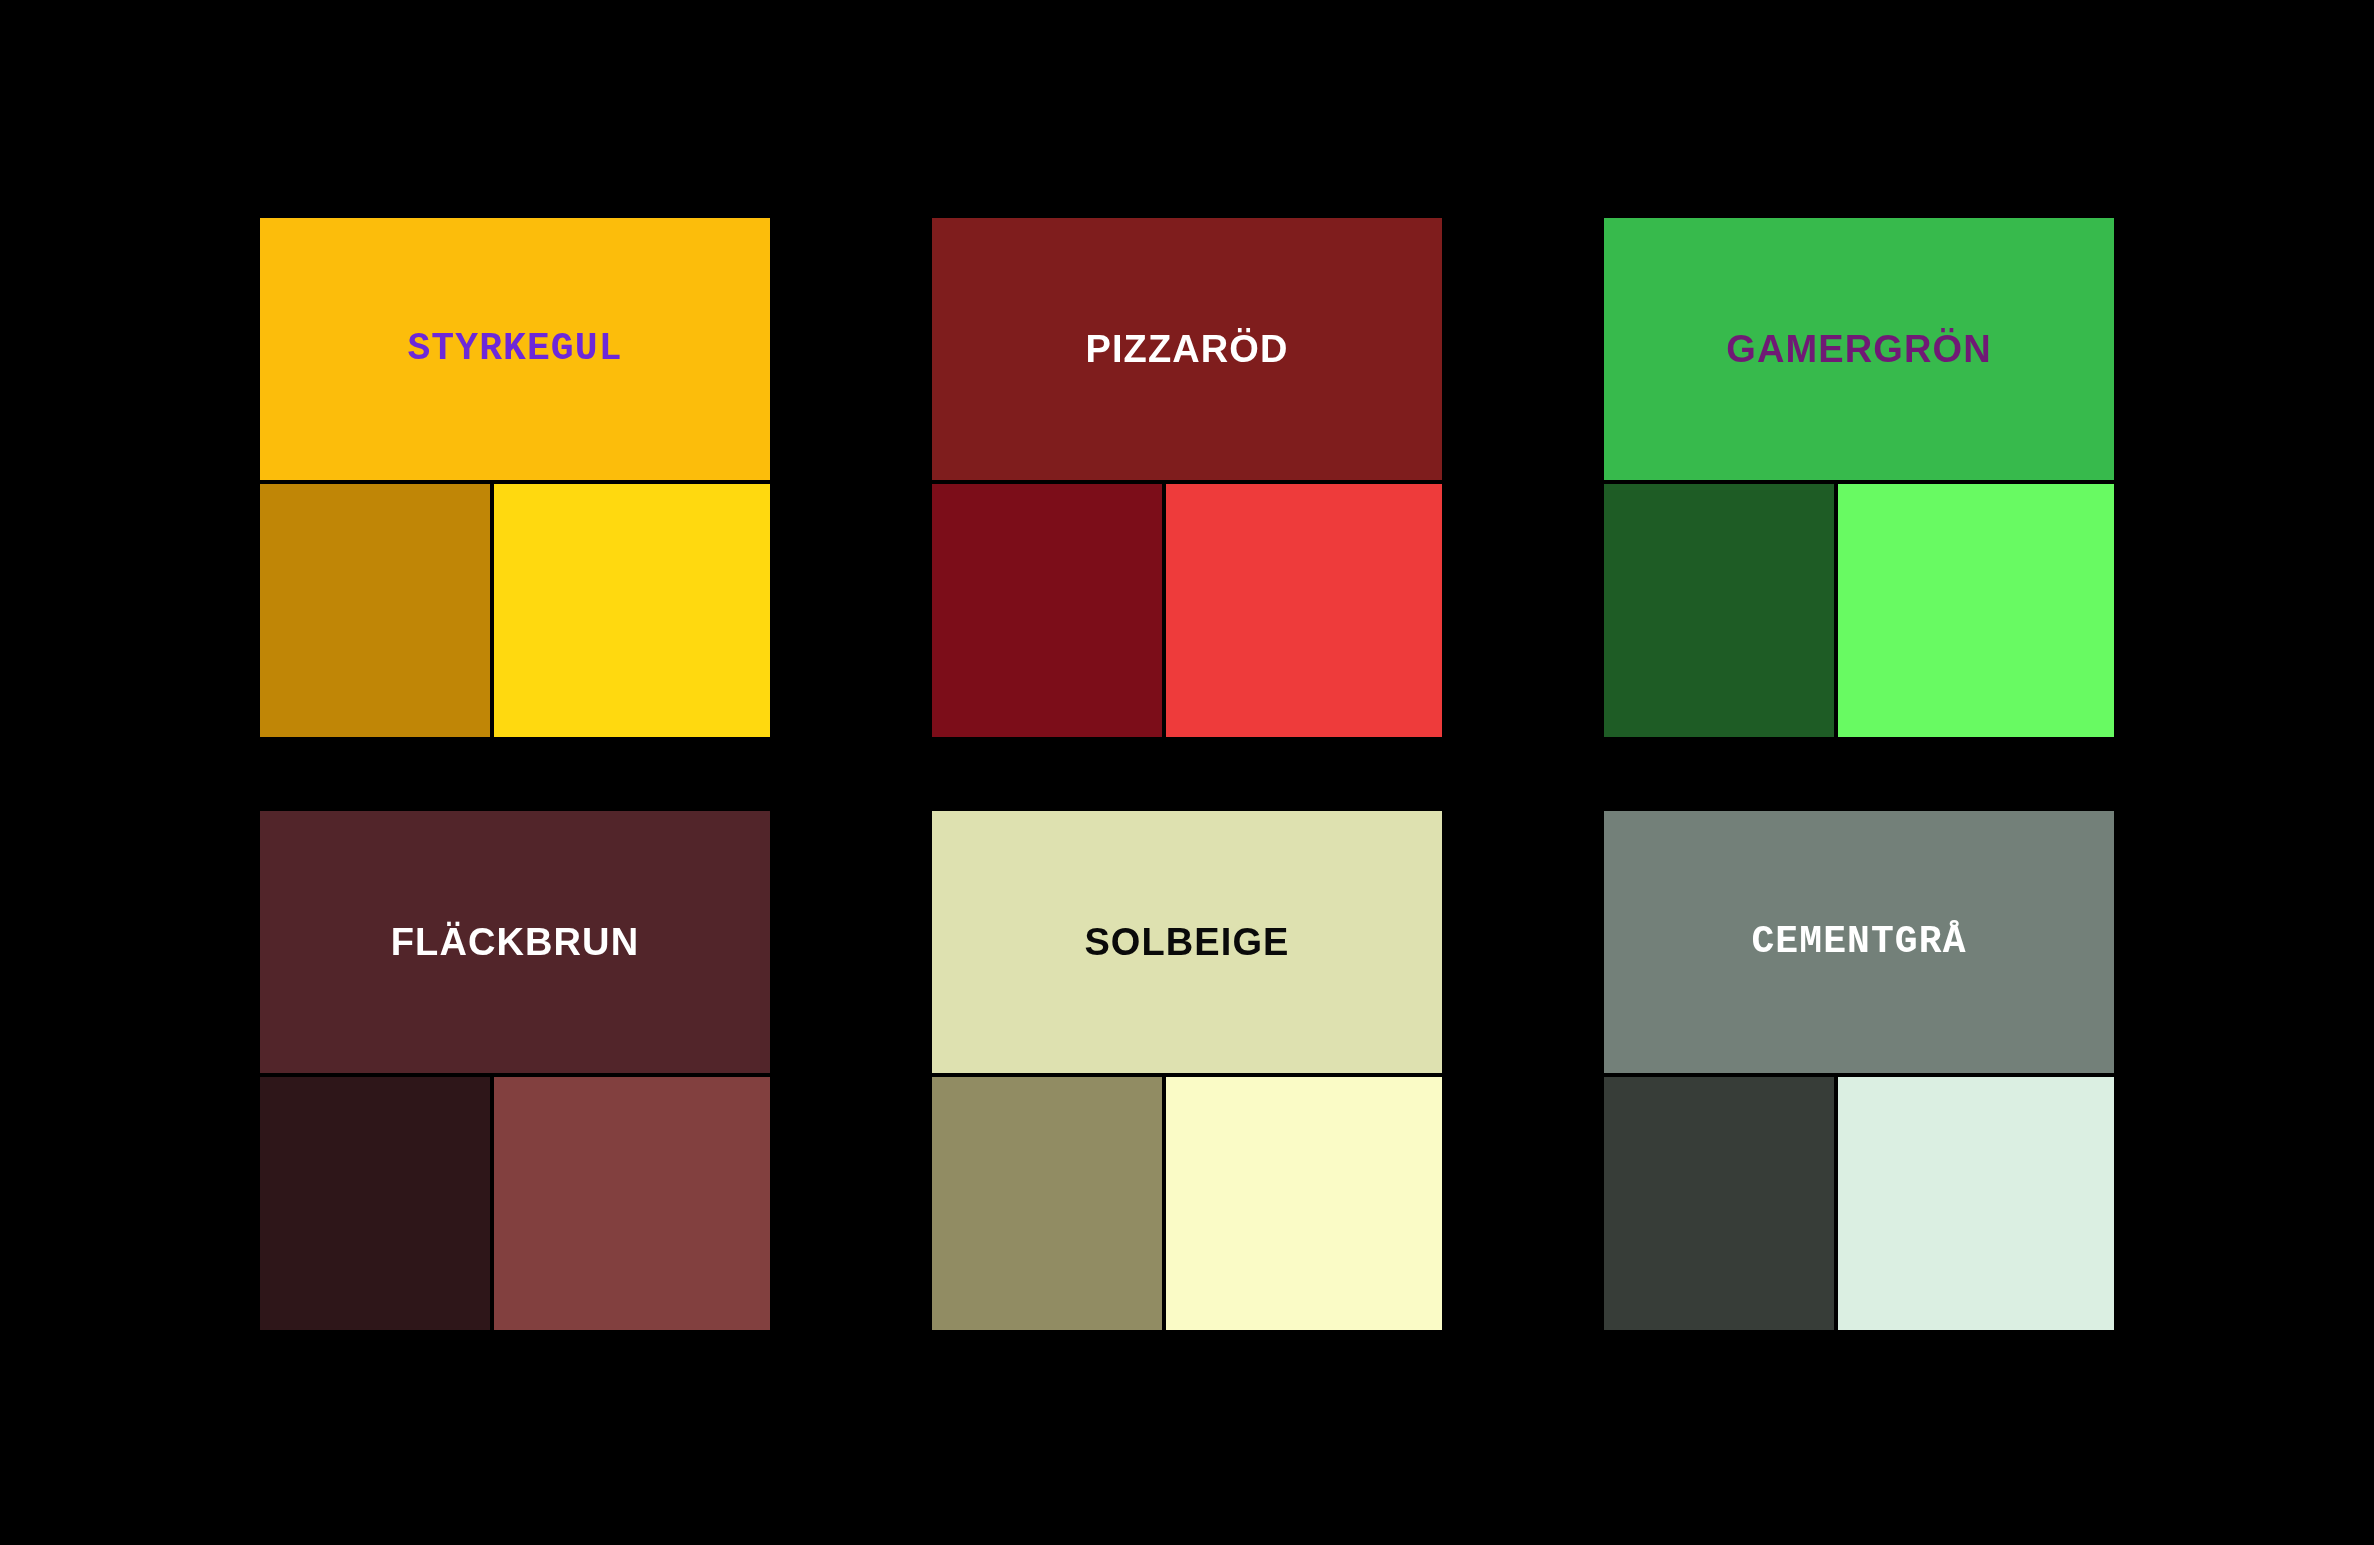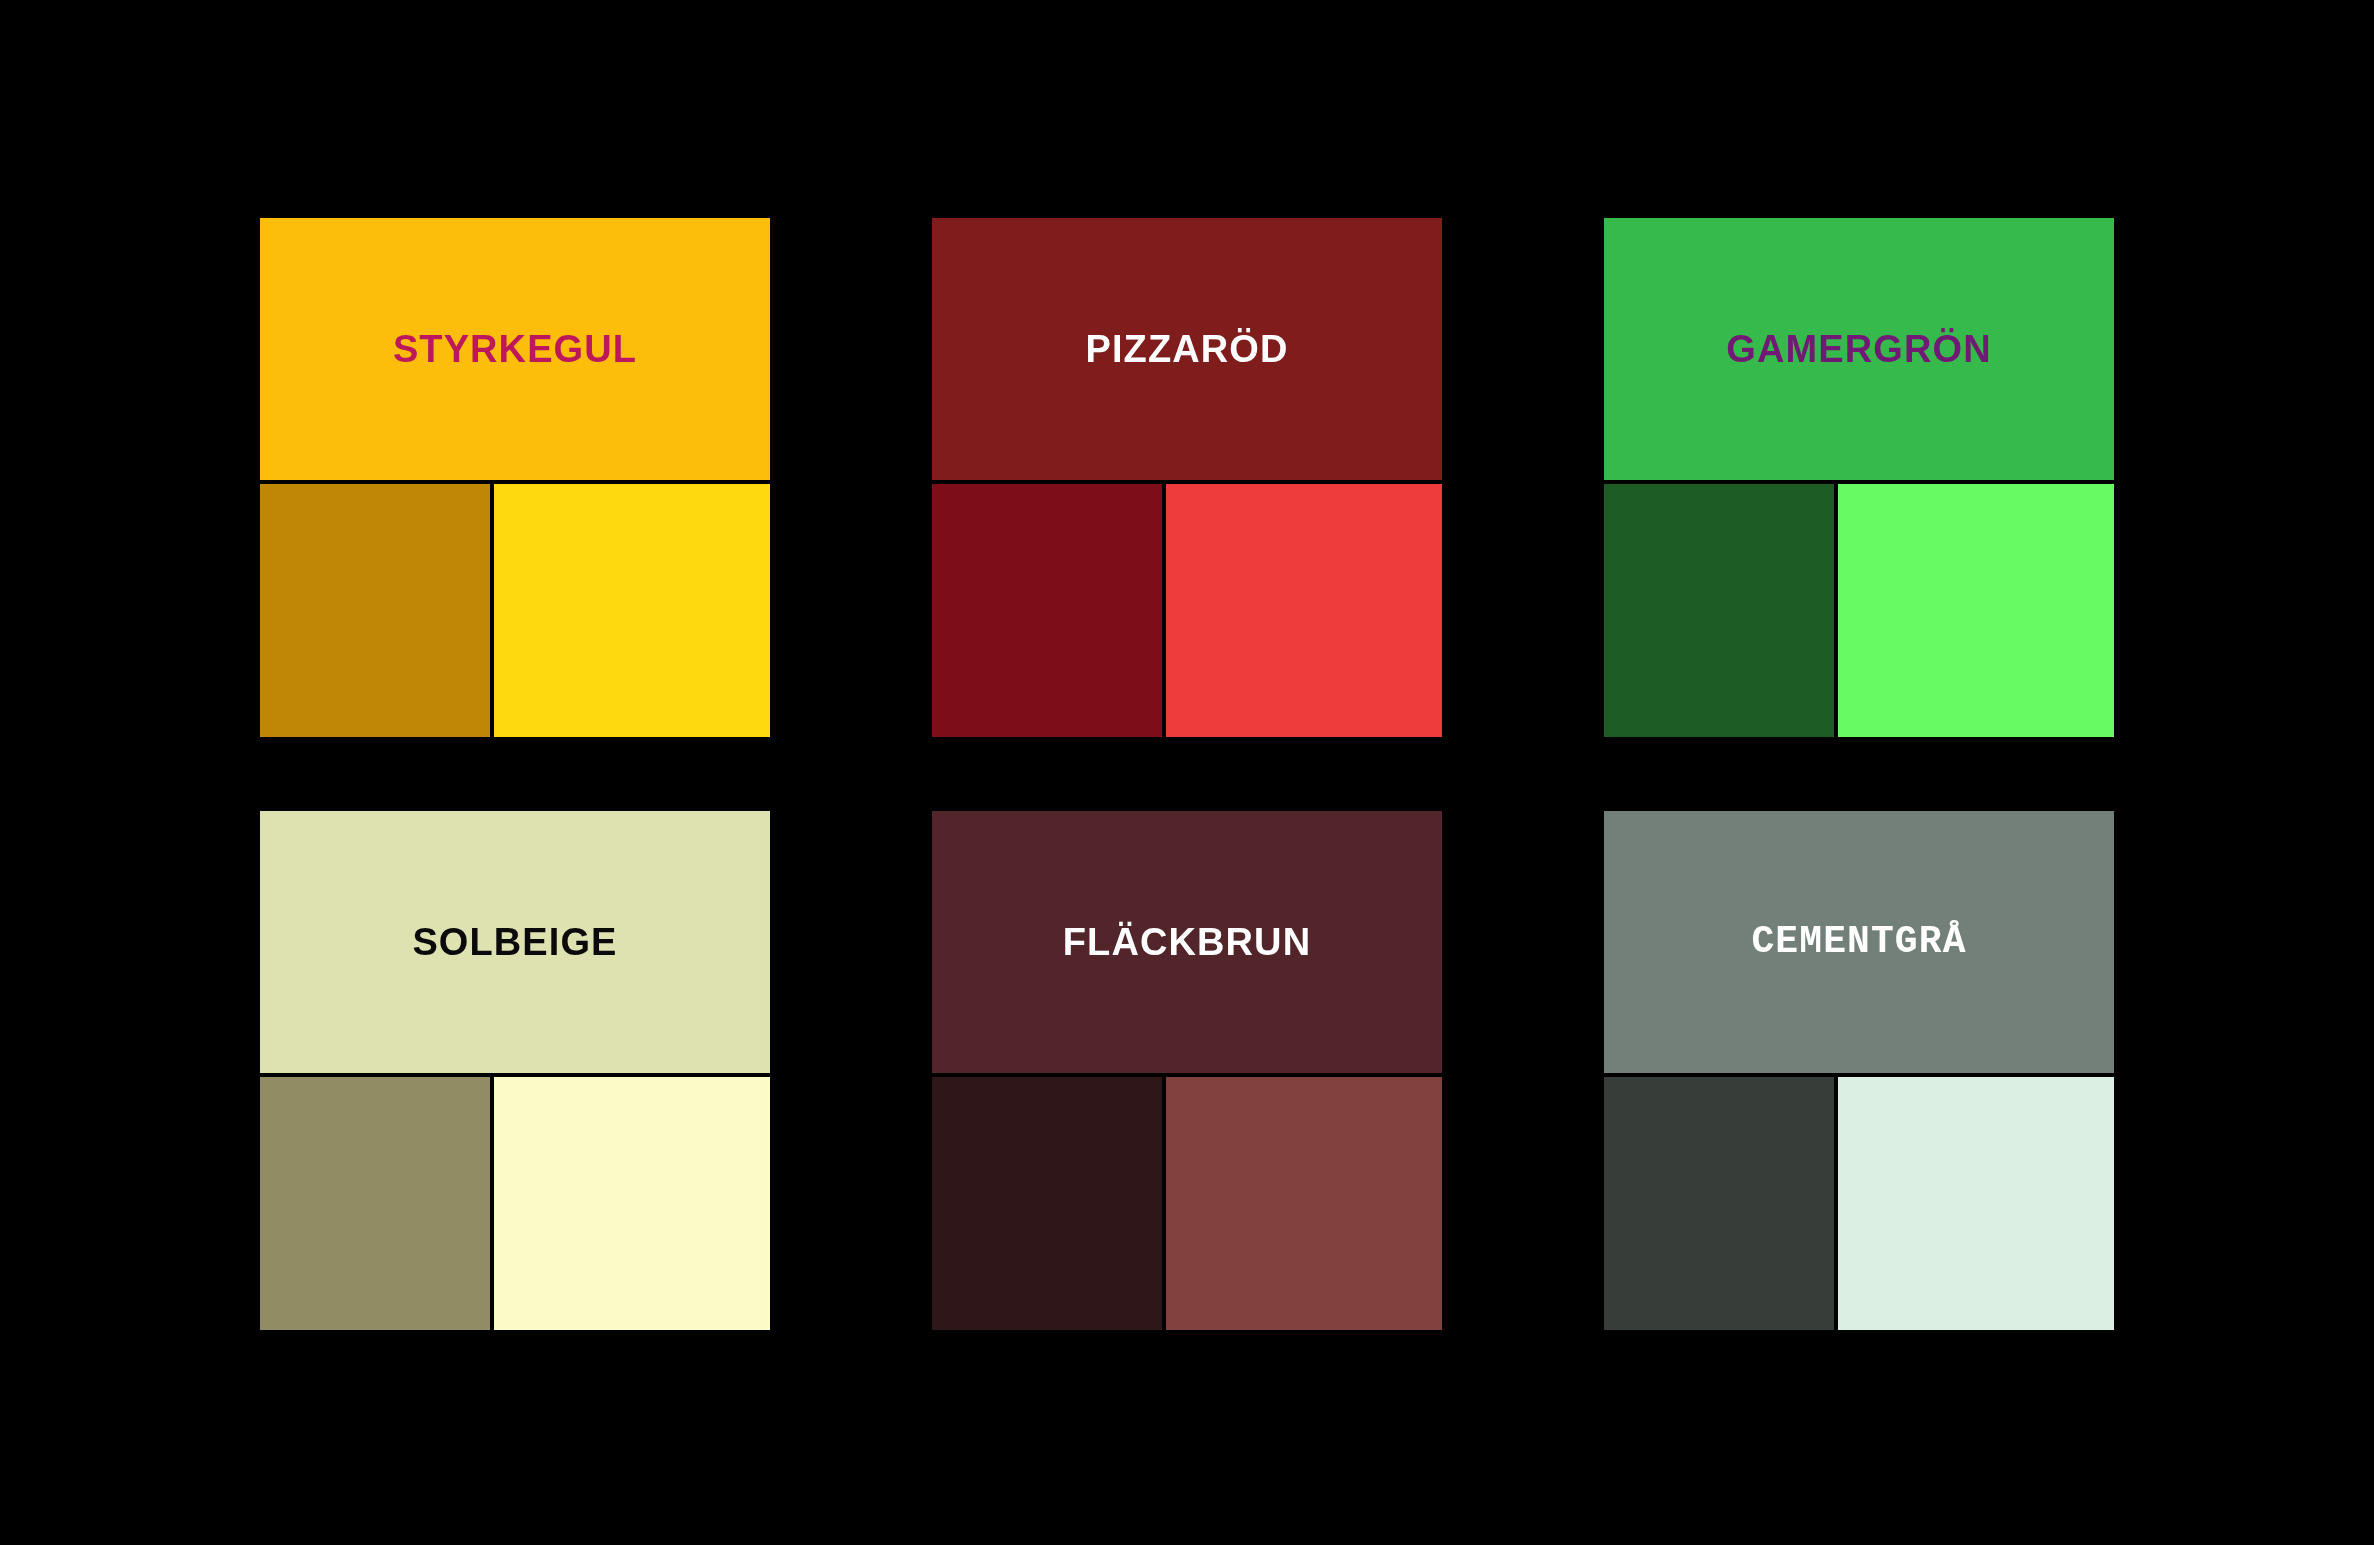--- a/index.html
+++ b/index.html
@@ -90,21 +90,21 @@
   }
 </style>
 </head>
 <body style="background-color: rgb(0, 0, 0);">
 
 <div id="palette-board" style="background-color: rgb(0, 0, 0);">
   <div class="palette-grid">
 
     <div class="color-card">
       <div class="card-header" style="background-color: rgb(252, 189, 11);">
-        <span class="card-title" style="color: #be185d;">STYRKEGUL</span>
+        <span class="card-title" style="color: #6d28d9; font-family: Liberation Mono, monospace;">STYRKEGUL</span>
       </div>
       <div class="card-swatches">
         <div class="swatch swatch-shade" style="background-color: rgb(192, 134, 6);"></div>
         <div class="swatch swatch-tint" style="background-color: rgb(255, 217, 15);"></div>
       </div>
     </div>
 
     <div class="color-card">
       <div class="card-header" style="background-color: #7f1d1d;">
         <span class="card-title" style="color: rgb(255, 255, 255);">PIZZARÖD</span>
@@ -119,36 +119,36 @@
       <div class="card-header" style="background-color: rgb(55, 186, 76);">
         <span class="card-title" style="color: #701a75;">GAMERGRÖN</span>
       </div>
       <div class="card-swatches">
         <div class="swatch swatch-shade" style="background-color: rgb(30, 92, 37);"></div>
         <div class="swatch swatch-tint" style="background-color: rgb(104, 250, 98);"></div>
       </div>
     </div>
 
     <div class="color-card">
+      <div class="card-header" style="background-color: rgb(82, 37, 42);">
+        <span class="card-title" style="color: rgb(255, 255, 255);">FLÄCKBRUN</span>
+      </div>
+      <div class="card-swatches">
+        <div class="swatch swatch-shade" style="background-color: rgb(46, 22, 25);"></div>
+        <div class="swatch swatch-tint" style="background-color: rgb(130, 64, 63);"></div>
+      </div>
+    </div>
+
+    <div class="color-card">
       <div class="card-header" style="background-color: rgb(222, 225, 176);">
         <span class="card-title" style="color: rgb(10, 10, 10);">SOLBEIGE</span>
       </div>
       <div class="card-swatches">
         <div class="swatch swatch-shade" style="background-color: rgb(145, 140, 99);"></div>
         <div class="swatch swatch-tint" style="background-color: rgb(250, 251, 198);"></div>
-      </div>
-    </div>
-
-    <div class="color-card">
-      <div class="card-header" style="background-color: rgb(82, 37, 42);">
-        <span class="card-title" style="color: rgb(255, 255, 255);">FLÄCKBRUN</span>
-      </div>
-      <div class="card-swatches">
-        <div class="swatch swatch-shade" style="background-color: rgb(46, 22, 25);"></div>
-        <div class="swatch swatch-tint" style="background-color: rgb(130, 64, 63);"></div>
       </div>
     </div>
 
     <div class="color-card">
       <div class="card-header" style="background-color: rgb(115, 128, 121);">
         <span class="card-title" style="color: rgb(255, 255, 255); font-family: Liberation Mono, monospace;">CEMENTGRÅ</span>
       </div>
       <div class="card-swatches">
         <div class="swatch swatch-shade" style="background-color: rgb(55, 61, 56);"></div>
         <div class="swatch swatch-tint" style="background-color: rgb(219, 239, 226);"></div>

